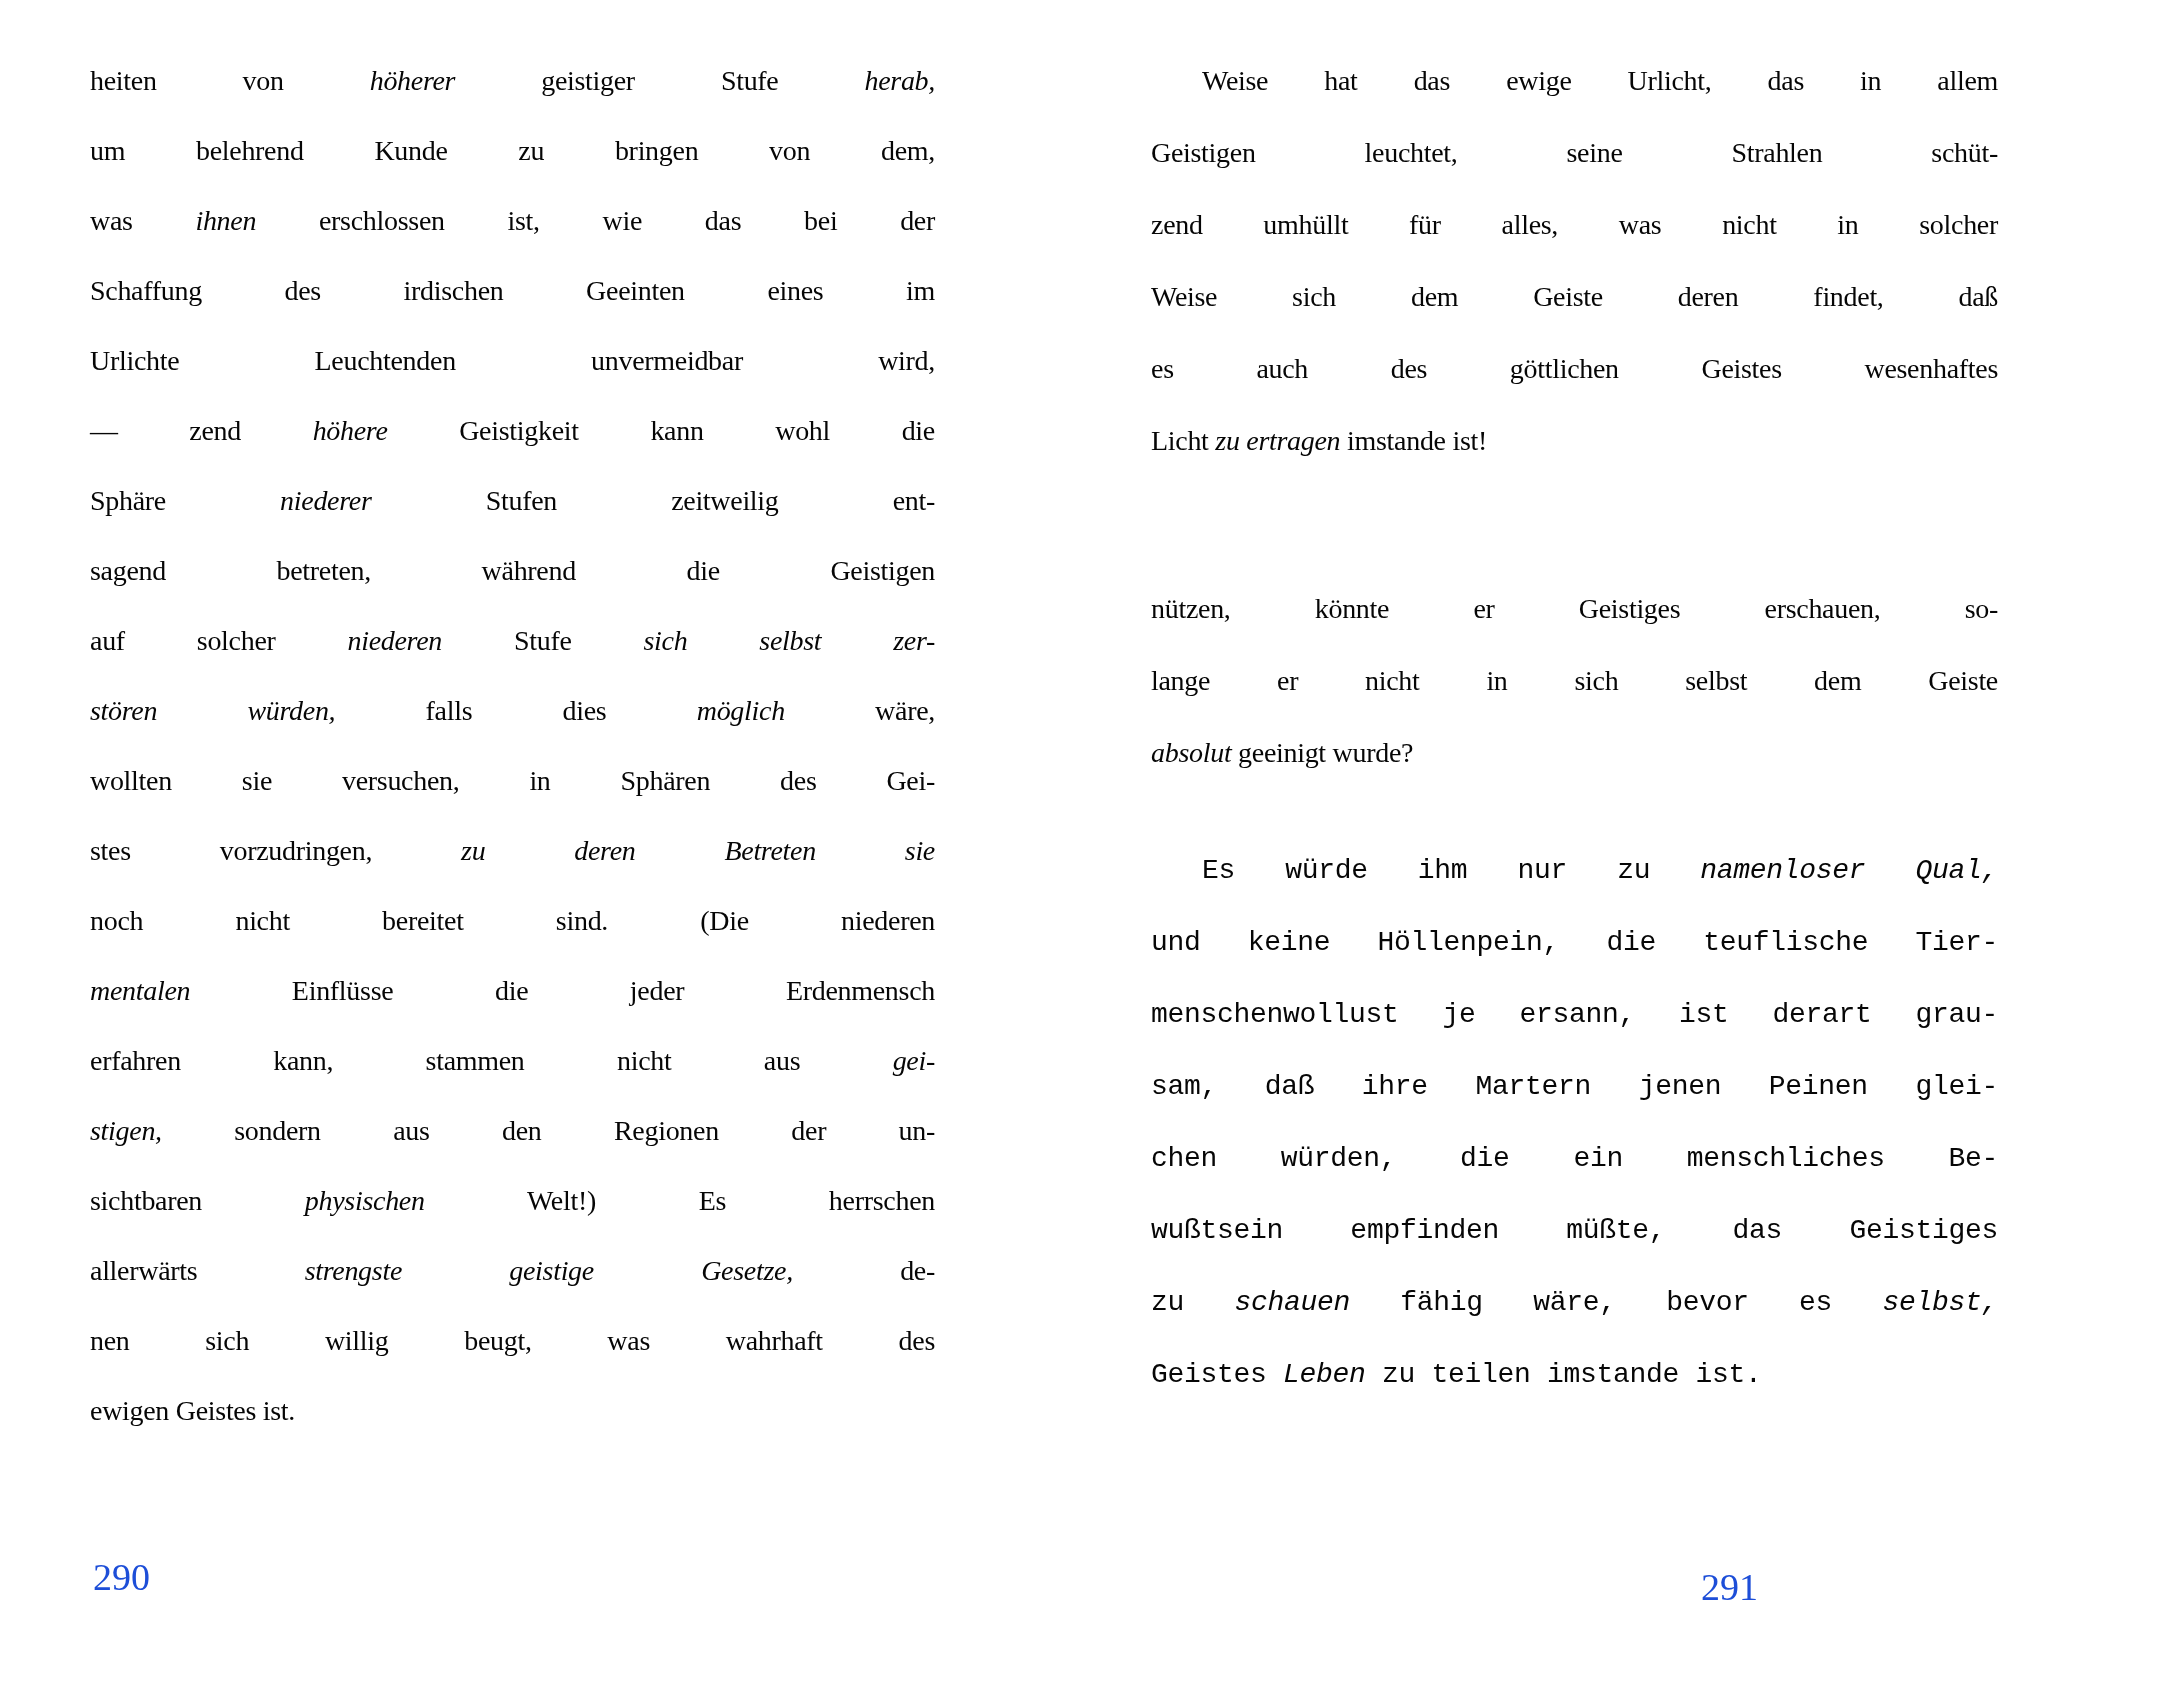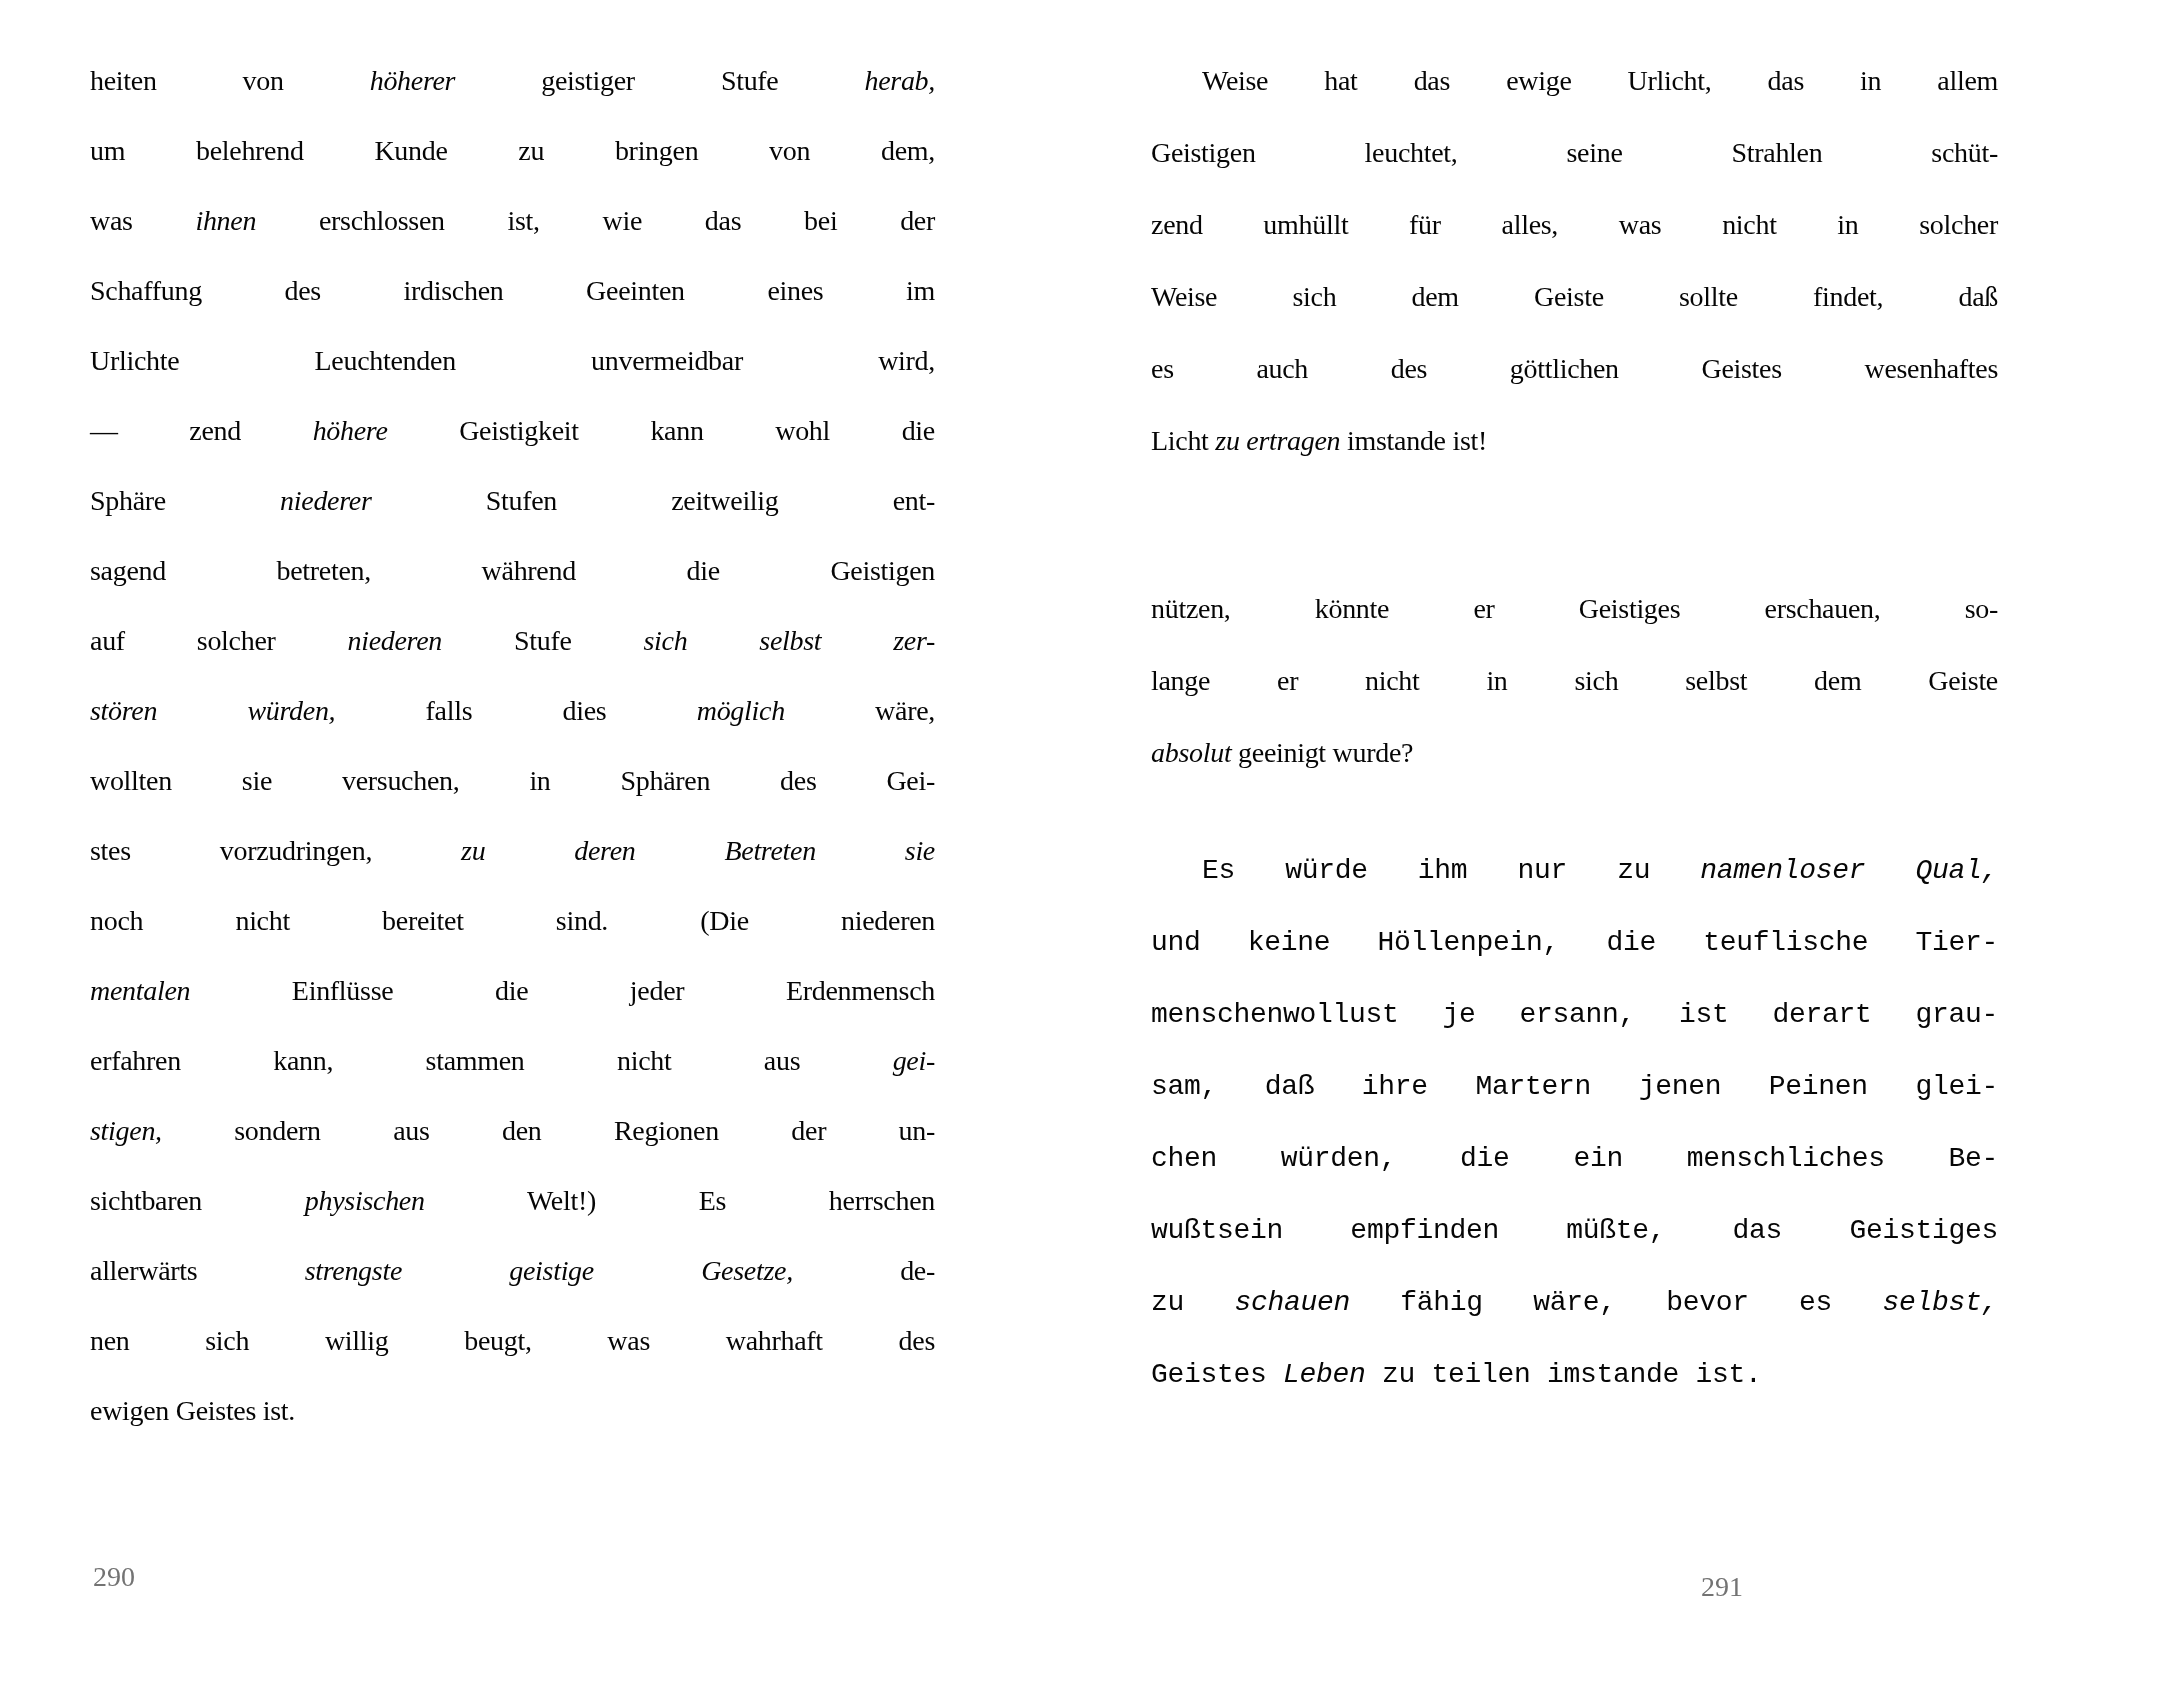--- a/index.html
+++ b/index.html
@@ -58,23 +58,23 @@
     font-family: Liberation Mono, monospace;
   }
   .seg.it {
     font-style: italic;
   }
   .seg.big-initial {
     font-size: 1.42em;
   }
   .page-number {
     position: absolute;
-    font-size: 28px;
+    font-size: 38px;
     line-height: 42px;
-    color: #737373;
+    color: #1d4ed8;
   }
   #left-page-number {
     left: 93px;
     top: 1556px;
   }
   #right-page-number {
     left: 1701px;
     top: 1566px;
   }
 </style>
@@ -108,21 +108,21 @@
       </div>
     </div>
 
   <div class="page-number" id="left-page-number">290</div>
 
   <div class="text-block" id="right-text">
       <div class="para indent">
         <div class="line"><span class="seg">Weise hat das ewige Urlicht, das in allem</span></div>
         <div class="line"><span class="seg">Geistigen leuchtet, seine Strahlen schüt-</span></div>
         <div class="line"><span class="seg">zend umhüllt für alles, was nicht in solcher</span></div>
-        <div class="line"><span class="seg">Weise sich dem Geiste sollte findet, daß</span></div>
+        <div class="line"><span class="seg">Weise sich dem Geiste deren findet, daß</span></div>
         <div class="line"><span class="seg">es auch des göttlichen Geistes wesenhaftes</span></div>
         <div class="line last"><span class="seg">Licht </span><span class="seg it">zu ertragen</span><span class="seg"> imstande ist!</span></div>
       </div>
       <div class="para">
         <div class="line"><span class="seg">nützen, könnte er Geistiges erschauen, so-</span></div>
         <div class="line"><span class="seg">lange er nicht in sich selbst dem Geiste</span></div>
         <div class="line last"><span class="seg it">absolut</span><span class="seg"> geeinigt wurde?</span></div>
       </div>
       <div class="para indent">
         <div class="line"><span class="seg">Es würde ihm nur zu </span><span class="seg it">namenloser Qual,</span></div>

